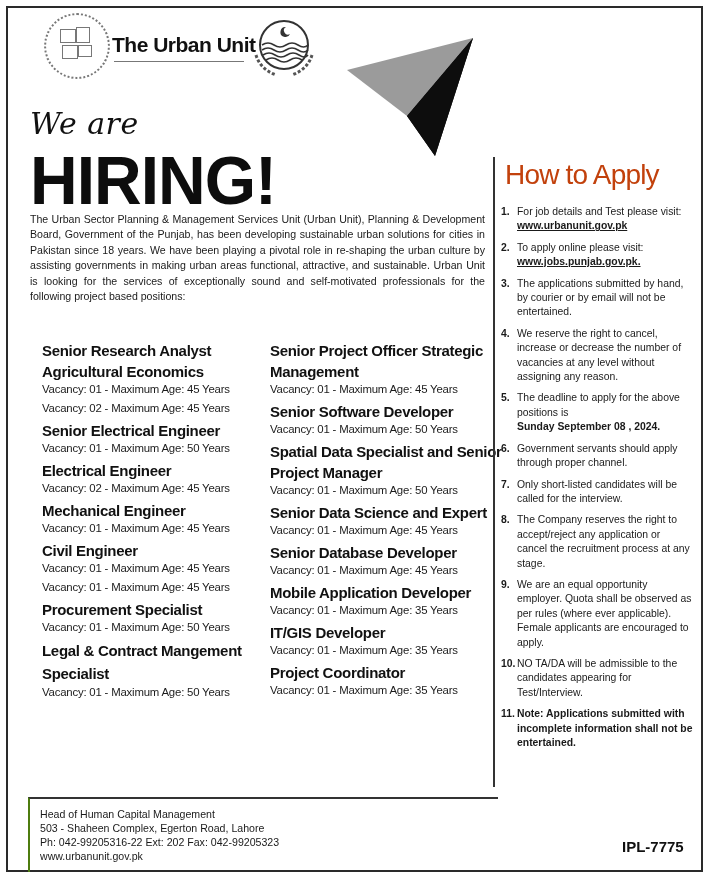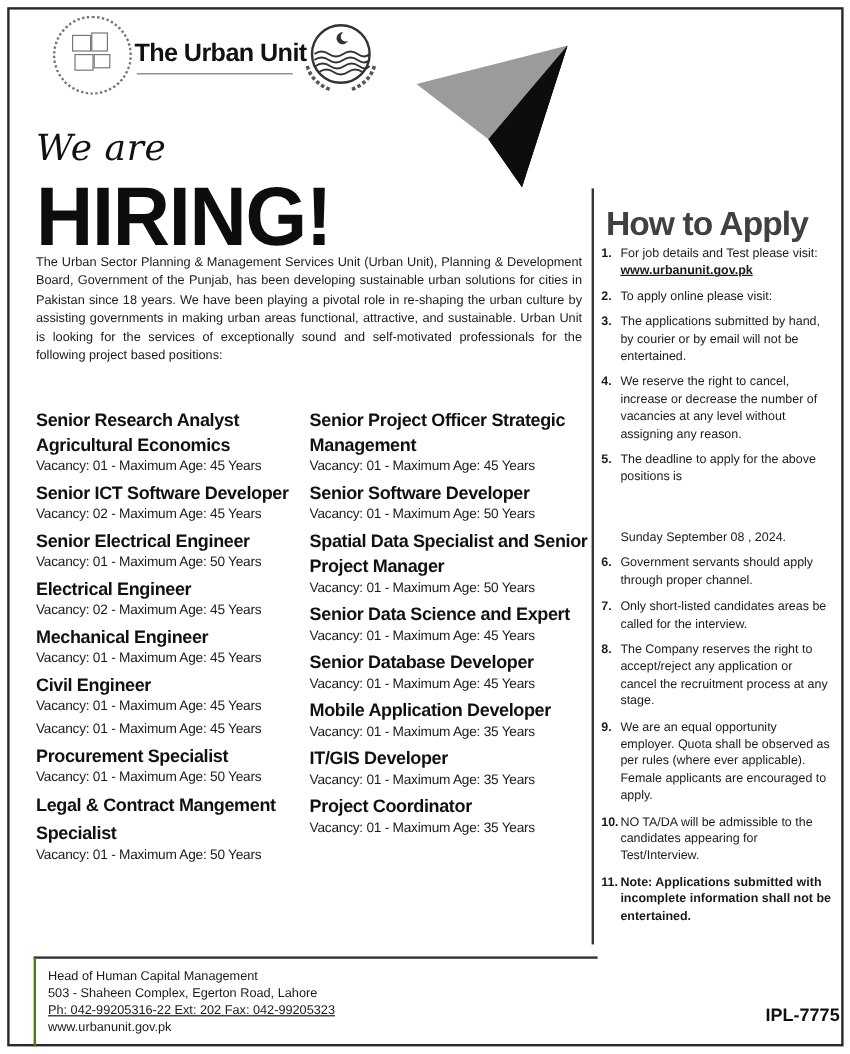--- a/index.html
+++ b/index.html
@@ -39,52 +39,52 @@
       position: absolute; left: 30px; top: 140px; font-size: 66px; font-weight: 900;
       font-family: "Liberation Sans", sans-serif; letter-spacing: -1px; color: #0d0d0d;
       transform: scaleY(1.05); transform-origin: top left;
     }
 
     .intro {
       position: absolute; left: 30px; top: 212px; width: 455px; font-size: 10.6px;
       line-height: 15.4px; text-align: justify; color: #1a1a1a;
     }
 
-    .col { position: absolute; top: 340px; }
+    .col { position: absolute; top: 340px; margin-left: 12px; }
     .col-left { left: 30px; width: 228px; }
     .col-mid { left: 258px; width: 232px; }
     .job { margin-bottom: 5px; }
     .job-title { font-size: 15px; font-weight: bold; line-height: 21px; letter-spacing: -0.3px; color: #111; }
     .job-meta { font-size: 11.4px; line-height: 14px; color: #1b1b1b; letter-spacing: -0.2px; }
 
     
     .apply {
       position: absolute; left: 493px; top: 157px; width: 202px; height: 630px;
       border-left: 2px solid #333;
     }
     .apply-title {
-      position: absolute; left: 10px; top: 14px; font-size: 28px; font-weight: 700;
-      letter-spacing: -0.8px; color: #404040;
+      position: absolute; left: 10px; top: 2px; font-size: 28px; font-weight: 400;
+      letter-spacing: -0.8px; color: #c2410c;
     }
     .apply-list { position: absolute; left: 6px; top: 48px; width: 192px; }
     .apply-item { display: flex; margin-bottom: 7px; font-size: 10.4px; line-height: 14.4px; color: #1a1a1a; }
     .apply-num { width: 16px; flex: none; font-weight: bold; }
     .apply-text { flex: 1; }
     .apply-link { font-weight: bold; text-decoration: underline; display: block; }
-    .apply-deadline { font-weight: normal; display: block; margin-top: 36px; }
+    .apply-deadline { font-weight: bold; display: block; }
     .apply-note { font-weight: bold; }
 
     
     .contact {
       position: absolute; left: 28px; top: 797px; width: 470px; height: 75px;
       border-top: 2px solid #333; border-left: 2px solid #4d7c0f;
     }
     .contact-line { position: absolute; left: 10px; font-size: 10.6px; line-height: 14px; color: #1a1a1a; }
     .ref {
-      position: absolute; left: 622px; top: 838px; font-size: 15px; font-weight: bold; color: #111; margin-left: 16px;
+      position: absolute; left: 622px; top: 838px; font-size: 15px; font-weight: bold; color: #111;
     }
   </style>
 </head>
 <body>
 
 <div class="frame"></div>
 
 <div class="logo-urban">
   <div class="pz" style="left:14px;top:14px;width:16px;height:14px;"></div>
   <div class="pz" style="left:30px;top:12px;width:14px;height:16px;"></div>
@@ -113,21 +113,20 @@
 <div class="hiring">HIRING!</div>
 
 <p class="intro">The Urban Sector Planning &amp; Management Services Unit (Urban Unit), Planning &amp; Development Board, Government of the Punjab, has been developing sustainable urban solutions for cities in Pakistan since 18 years. We have been playing a pivotal role in re-shaping the urban culture by assisting governments in making urban areas functional, attractive, and sustainable. Urban Unit is looking for the services of exceptionally sound and self-motivated professionals for the following project based positions:</p>
 
 <div class="col col-left">
   <div class="job">
     <div class="job-title">Senior Research Analyst Agricultural Economics</div>
     <div class="job-meta">Vacancy: 01 - Maximum Age: 45 Years</div>
   </div>
   <div class="job">
-    <div class="job-title">Senior ICT Software Developer</div>
     <div class="job-meta">Vacancy: 02 - Maximum Age: 45 Years</div>
   </div>
   <div class="job">
     <div class="job-title">Senior Electrical Engineer</div>
     <div class="job-meta">Vacancy: 01 - Maximum Age: 50 Years</div>
   </div>
   <div class="job">
     <div class="job-title">Electrical Engineer</div>
     <div class="job-meta">Vacancy: 02 - Maximum Age: 45 Years</div>
   </div>
@@ -194,20 +193,21 @@
       <span class="apply-num">1.</span>
       <span class="apply-text">
         <span>For job details and Test please visit:</span>
         <a class="apply-link">www.urbanunit.gov.pk</a>
       </span>
     </div>
     <div class="apply-item">
       <span class="apply-num">2.</span>
       <span class="apply-text">
         <span>To apply online please visit:</span>
+        <a class="apply-link">www.jobs.punjab.gov.pk.</a>
       </span>
     </div>
     <div class="apply-item">
       <span class="apply-num">3.</span>
       <span class="apply-text">The applications submitted by hand, by courier or by email will not be entertained.</span>
     </div>
     <div class="apply-item">
       <span class="apply-num">4.</span>
       <span class="apply-text">We reserve the right to cancel, increase or decrease the number of vacancies at any level without assigning any reason.</span>
     </div>
@@ -217,21 +217,21 @@
         <span>The deadline to apply for the above positions is</span>
         <span class="apply-deadline">Sunday September 08 , 2024.</span>
       </span>
     </div>
     <div class="apply-item">
       <span class="apply-num">6.</span>
       <span class="apply-text">Government servants should apply through proper channel.</span>
     </div>
     <div class="apply-item">
       <span class="apply-num">7.</span>
-      <span class="apply-text">Only short-listed candidates areas be called for the interview.</span>
+      <span class="apply-text">Only short-listed candidates will be called for the interview.</span>
     </div>
     <div class="apply-item">
       <span class="apply-num">8.</span>
       <span class="apply-text">The Company reserves the right to accept/reject any application or cancel the recruitment process at any stage.</span>
     </div>
     <div class="apply-item">
       <span class="apply-num">9.</span>
       <span class="apply-text">We are an equal opportunity employer. Quota shall be observed as per rules (where ever applicable). Female applicants are encouraged to apply.</span>
     </div>
     <div class="apply-item">
@@ -241,17 +241,17 @@
     <div class="apply-item">
       <span class="apply-num">11.</span>
       <span class="apply-text apply-note">Note: Applications submitted with incomplete information shall not be entertained.</span>
     </div>
   </div>
 </div>
 
 <div class="contact">
   <div class="contact-line" style="top:8px;">Head of Human Capital Management</div>
   <div class="contact-line" style="top:22px;">503 - Shaheen Complex, Egerton Road, Lahore</div>
-  <div class="contact-line" style="top:36px;text-decoration:underline;">Ph: 042-99205316-22 Ext: 202 Fax: 042-99205323</div>
+  <div class="contact-line" style="top:36px;">Ph: 042-99205316-22 Ext: 202 Fax: 042-99205323</div>
   <div class="contact-line" style="top:50px;">www.urbanunit.gov.pk</div>
 </div>
 
 <div class="ref">IPL-7775</div>
 
 </body></html>

